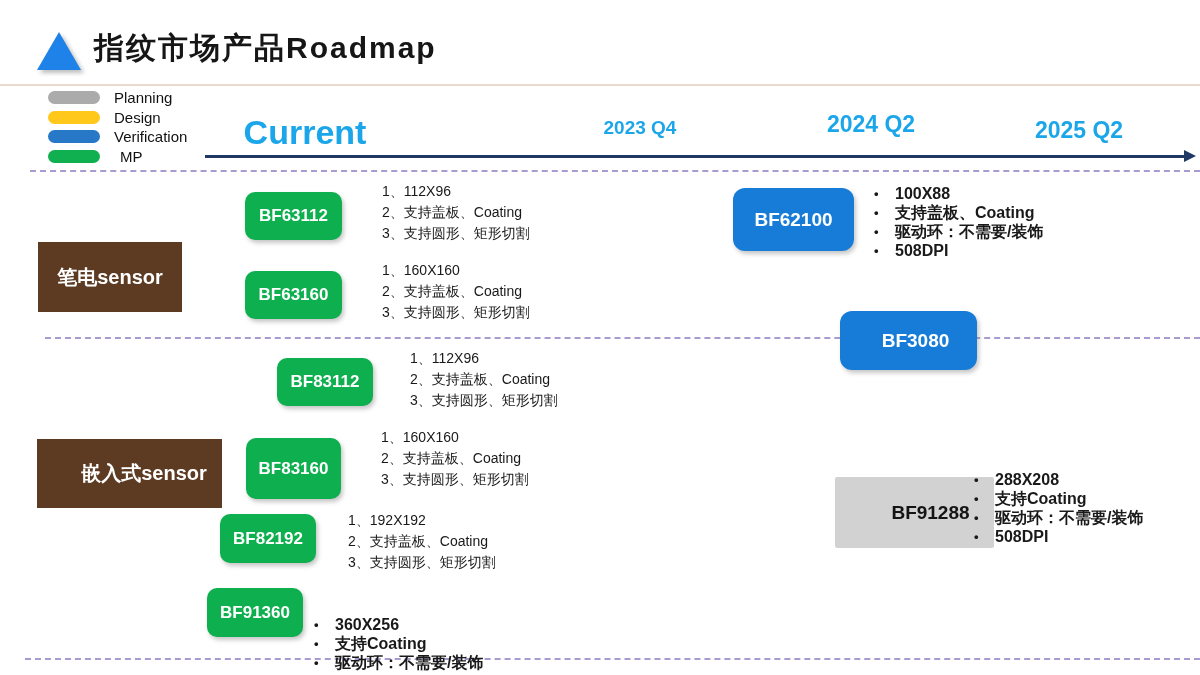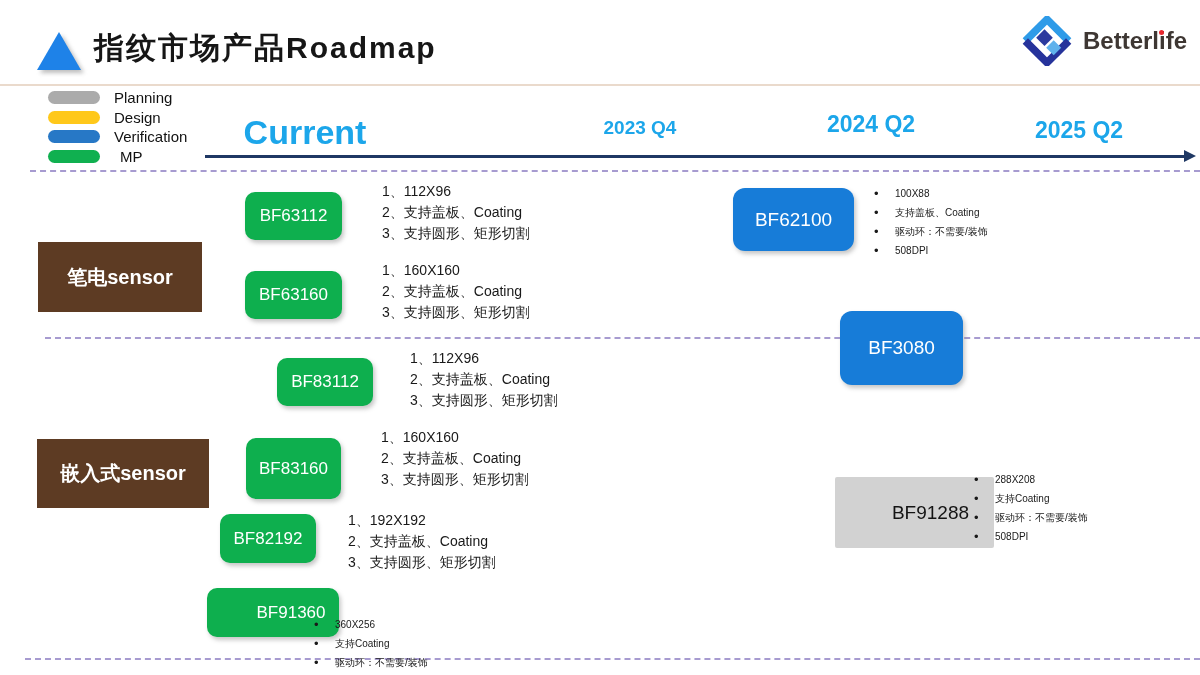--- a/index.html
+++ b/index.html
@@ -45,76 +45,63 @@
 
   
   .dash{position:absolute;border-top:2px dashed #A79BD0;height:0;}
   .d1{left:30px;top:170px;width:1170px;}
   .d2{left:45px;top:337px;width:1155px;}
   .d3{left:25px;top:658px;width:1175px;}
 
   
   .cat{position:absolute;background:#5D3B23;color:#fff;font-weight:bold;font-size:20px;
        display:flex;align-items:center;justify-content:center;white-space:nowrap;}
-  .cat1{left:38px;top:242px;width:164px;height:70px;}
-  .cat2{left:37px;top:439px;width:172px;height:69px;}
+  .cat1{left:38px;top:242px;width:144px;height:70px;}
+  .cat2{left:37px;top:439px;width:156px;height:69px;padding-left:29px;}
 
   
-  .chip{position:absolute;color:#fff;font-weight:normal;display:flex;align-items:center;
+  .chip{position:absolute;color:#fff;font-weight:bold;display:flex;align-items:center;
         justify-content:center;white-space:nowrap;box-shadow:2px 3px 4px rgba(130,130,130,.45);}
   .chip.green{background:#0EAF4E;border-radius:10px;font-size:17px;}
   .chip.blue{background:#177CD8;border-radius:12px;font-size:19px;}
   .chip.gray{background:#D2D2D2;color:#141414;border-radius:2px;font-size:19px;box-shadow:none;}
   .p0{left:245px;top:192px;width:97px;height:48px;}
   .p1{left:245px;top:271px;width:97px;height:48px;}
   .p2{left:733px;top:188px;width:121px;height:63px;}
-  .p3{left:840px;top:311px;width:123px;height:74px;}
+  .p3{left:840px;top:311px;width:123px;height:59px;padding-left:14px;}
   .p4{left:277px;top:358px;width:96px;height:48px;}
   .p5{left:246px;top:438px;width:95px;height:61px;}
   .p6{left:220px;top:514px;width:96px;height:49px;}
-  .p7{left:207px;top:588px;width:96px;height:49px;padding-left:36px;}
+  .p7{left:207px;top:588px;width:96px;height:49px;}
   .p8{left:835px;top:477px;width:127px;height:71px;padding-left:32px;}
 
   
   .specs{position:absolute;color:#191919;white-space:nowrap;}
   .specs.num{font-size:14px;line-height:21px;}
-  .specs.bul{font-size:10px;line-height:19px;}
+  .specs.bul{font-size:16px;line-height:19px;font-weight:bold;}
   .specs.bul .line{position:relative;padding-left:27px;}
   .specs.bul .line::before{content:"\2022";position:absolute;left:6px;font-size:13px;}
   .s0{left:382px;top:181px;}
   .s1{left:382px;top:260px;}
   .s2{left:868px;top:184px;}
   .s4{left:410px;top:348px;}
   .s5{left:381px;top:427px;}
   .s6{left:348px;top:510px;}
   .s7{left:308px;top:615px;}
   .s8{left:968px;top:470px;}
 </style>
 </head>
 <body>
 
 <div class="canvas">
 
   <div class="tri"></div>
   <div class="title">指纹市场产品Roadmap</div>
   <div class="hline"></div>
 
-  <div class="brand-wrap">
-    <svg width="54" height="50" viewBox="0 0 60 60">
-      <path d="M4 30 L30 4 L56 30" stroke="#2E9BE8" stroke-width="9" fill="none"></path>
-      <path d="M4 30 L30 56 L56 30" stroke="#26339B" stroke-width="9" fill="none"></path>
-      <rect x="-4" y="-4" width="8" height="8" transform="translate(17,17) rotate(45)" fill="#2E9BE8"></rect>
-      <rect x="-4" y="-4" width="8" height="8" transform="translate(43,17) rotate(45)" fill="#2E9BE8"></rect>
-      <rect x="-4" y="-4" width="8" height="8" transform="translate(17,43) rotate(45)" fill="#26339B"></rect>
-      <rect x="-4" y="-4" width="8" height="8" transform="translate(43,43) rotate(45)" fill="#26339B"></rect>
-      <path d="M27 16 L37 26 L27 36 L17 26 Z" fill="#2B3A9E"></path>
-      <path d="M38 29 L47 38 L38 47 L29 38 Z" fill="#5FB2EC"></path>
-    </svg>
-    <span class="brand-text">Betterlife</span>
-  </div>
 
   <div class="legend">
     <div class="lrow">
       <span class="pill c-plan"></span>
       <span class="lbl">Planning</span>
     </div>
     <div class="lrow">
       <span class="pill c-design"></span>
       <span class="lbl">Design</span>
     </div>

